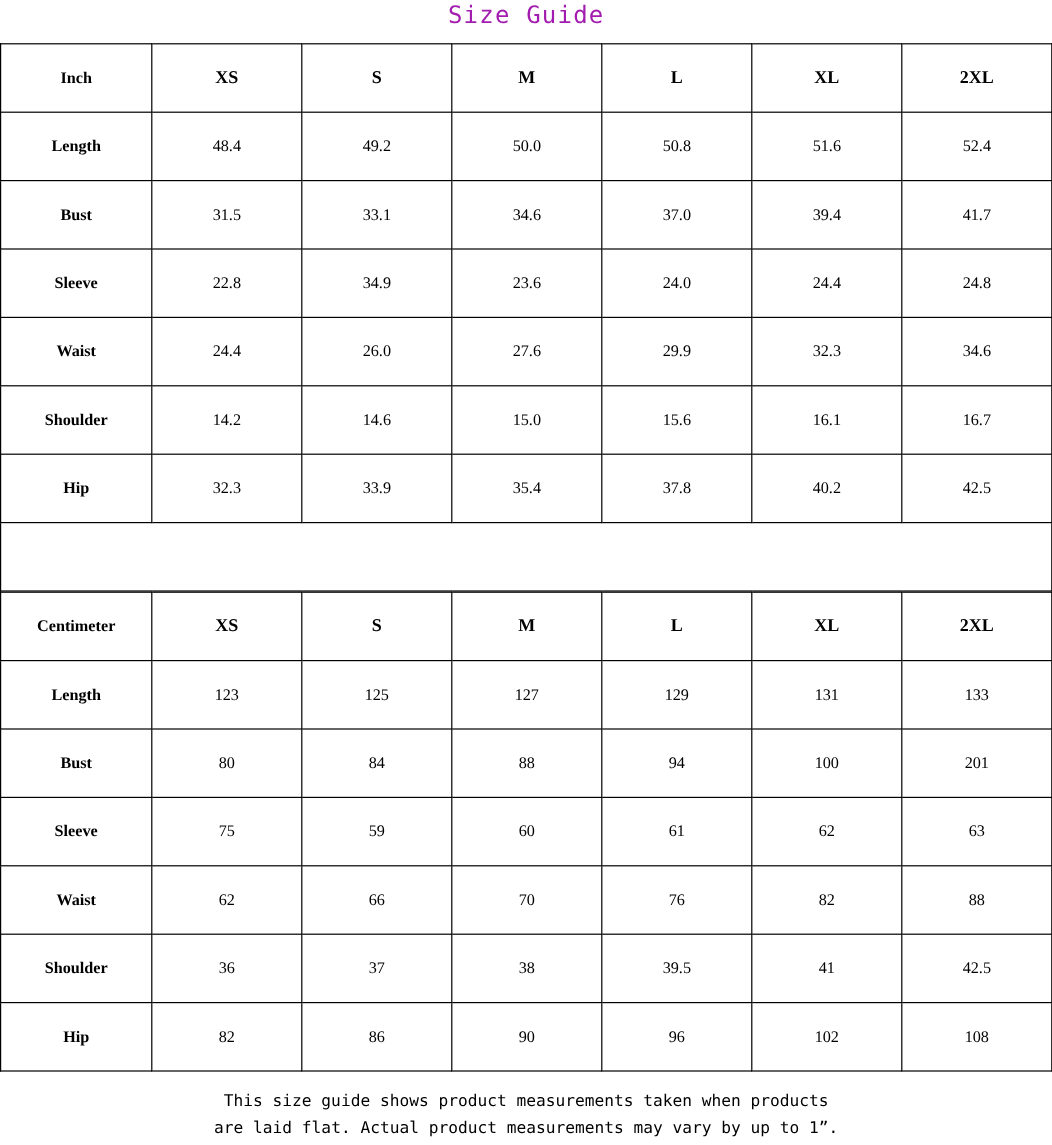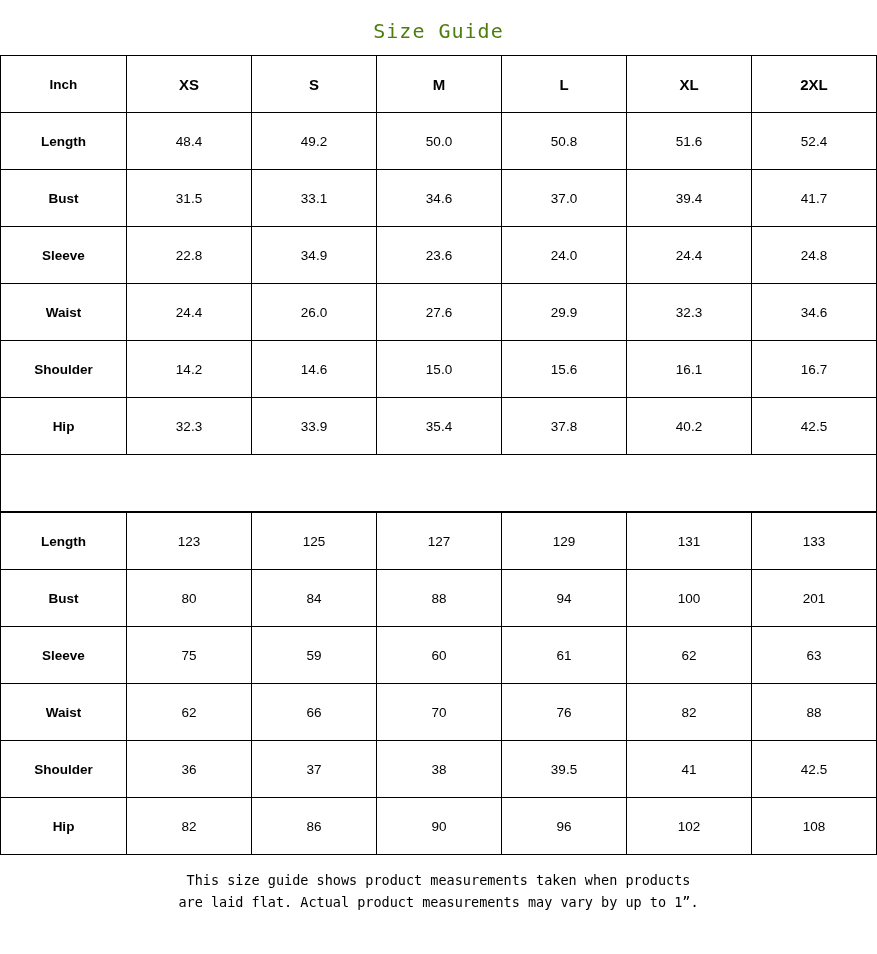--- a/index.html
+++ b/index.html
@@ -18,28 +18,28 @@
     width: 877px;
     height: 954px;
     position: relative;
     box-sizing: border-box;
   }
   .title {
     text-align: center;
     font-family: "DejaVu Sans Mono", monospace;
     font-size: 20px;
     letter-spacing: 1px;
-    padding-top: 19px;
     padding-bottom: 12px;
-    color: #4d7c0f;
+    color: #a21caf;
   }
   table.size-table {
     border-collapse: collapse;
     width: 877px;
     table-layout: fixed;
+    font-family: Liberation Serif, serif;
   }
   table.size-table td,
   table.size-table th {
     border: 1px solid #000000;
     text-align: center;
     vertical-align: middle;
     font-size: 13.5px;
     height: 56px;
     padding: 0;
     font-weight: normal;
@@ -150,20 +150,29 @@
       </tr>
 
       <tr class="spacer-row">
         <td colspan="7"></td>
       </tr>
     </tbody>
   </table>
 
   <table class="size-table">
     <tbody>
+      <tr>
+        <td class="rowhead">Centimeter</td>
+        <td class="colhead">XS</td>
+        <td class="colhead">S</td>
+        <td class="colhead">M</td>
+        <td class="colhead">L</td>
+        <td class="colhead">XL</td>
+        <td class="colhead">2XL</td>
+      </tr>
 
       <tr>
         <td class="rowhead">Length</td>
         <td>123</td>
         <td>125</td>
         <td>127</td>
         <td>129</td>
         <td>131</td>
         <td>133</td>
       </tr>

